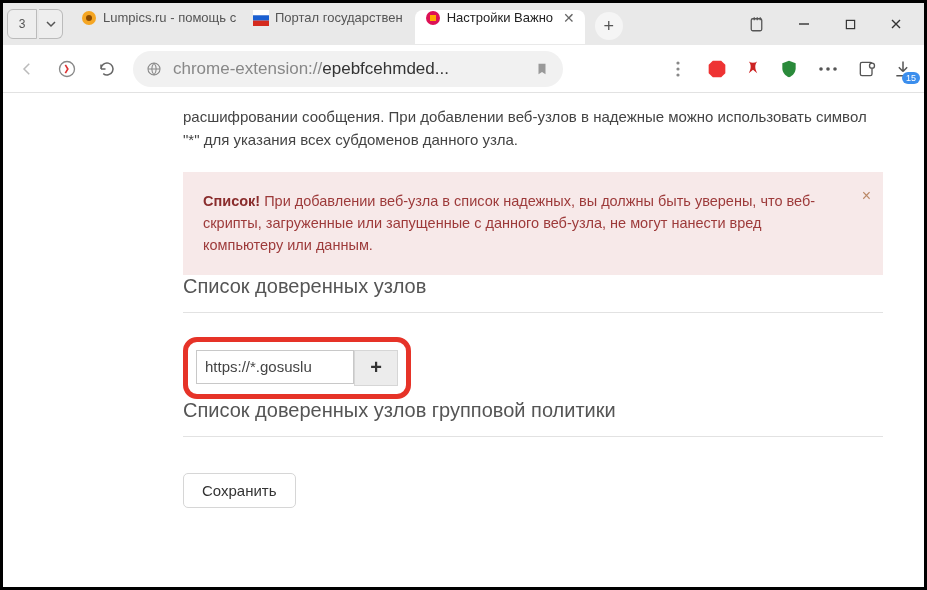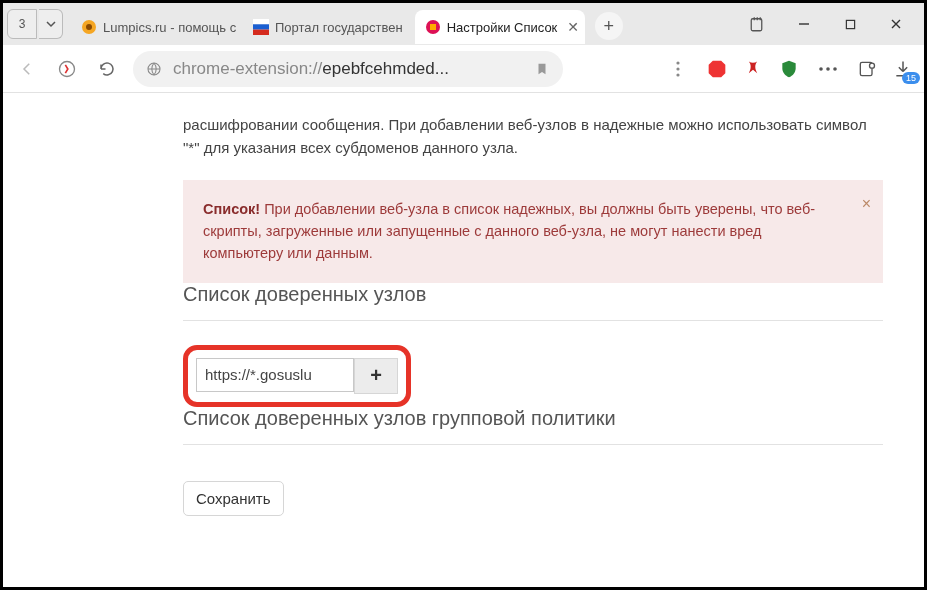--- a/index.html
+++ b/index.html
@@ -46,21 +46,21 @@
       height: 30px;
       display: flex;
       align-items: center;
       justify-content: center;
       color: #555;
       margin-right: 6px;
     }
     .tab {
       height: 34px;
       display: flex;
-      align-items: center;
+      align-items: flex-start;
       padding: 0 10px;
       font-size: 13px;
       color: #555;
       border-radius: 8px 8px 0 0;
       max-width: 170px;
       overflow: hidden;
       white-space: nowrap;
       gap: 6px;
       margin-top: 6px;
     }
@@ -170,21 +170,21 @@
       overflow: hidden;
       font-size: 15px;
       color: #333;
     }
     .page-inner {
       width: 700px;
       margin-left: 180px;
     }
     .intro {
       line-height: 1.55;
-      margin-top: 20px;
+      margin-top: 12px;
       color: #444;
     }
     .alert {
       margin-top: 20px;
       background: #f7e9e9;
       padding: 18px 40px 18px 20px;
       color: #9d3a3a;
       line-height: 1.55;
       position: relative;
       font-size: 14.5px;
@@ -227,21 +227,21 @@
       font-size: 20px;
       font-weight: bold;
       color:#333;
     }
     .savebtn {
       margin-top: 36px;
       display: inline-block;
       border: 1px solid #d6d6d6;
       border-radius: 5px;
       background: #fff;
-      padding: 8px 12px;
+      padding: 8px 18px;
       font-size: 15px;
       color: #333;
     }
   </style>
 </head>
 <body>
 
 <div class="titlebar">
   <div class="tab-num">3</div>
   <div class="tab-drop">
@@ -271,21 +271,21 @@
     <span>Портал государствен</span>
   </div>
 
   <div class="tab active">
     <span class="tab-icon">
       <svg viewBox="0 0 16 16">
           <circle cx="8" cy="8" r="7" fill="#d15"></circle>
           <rect x="5" y="5" width="6" height="6" fill="#fa0"></rect>
         </svg>
     </span>
-    <span>Настройки Список</span>
+    <span>Настройки Важно</span>
     <span class="tab-close">✕</span>
   </div>
 
   <div class="newtab">+</div>
 
   <div class="titlebar-spacer"></div>
 
   <div class="notebook-icon">
     <svg width="18" height="18" viewBox="0 0 24 24" fill="none" stroke="currentColor" stroke-width="1.7">
         <rect x="3" y="5" width="14" height="16" rx="2"></rect>

